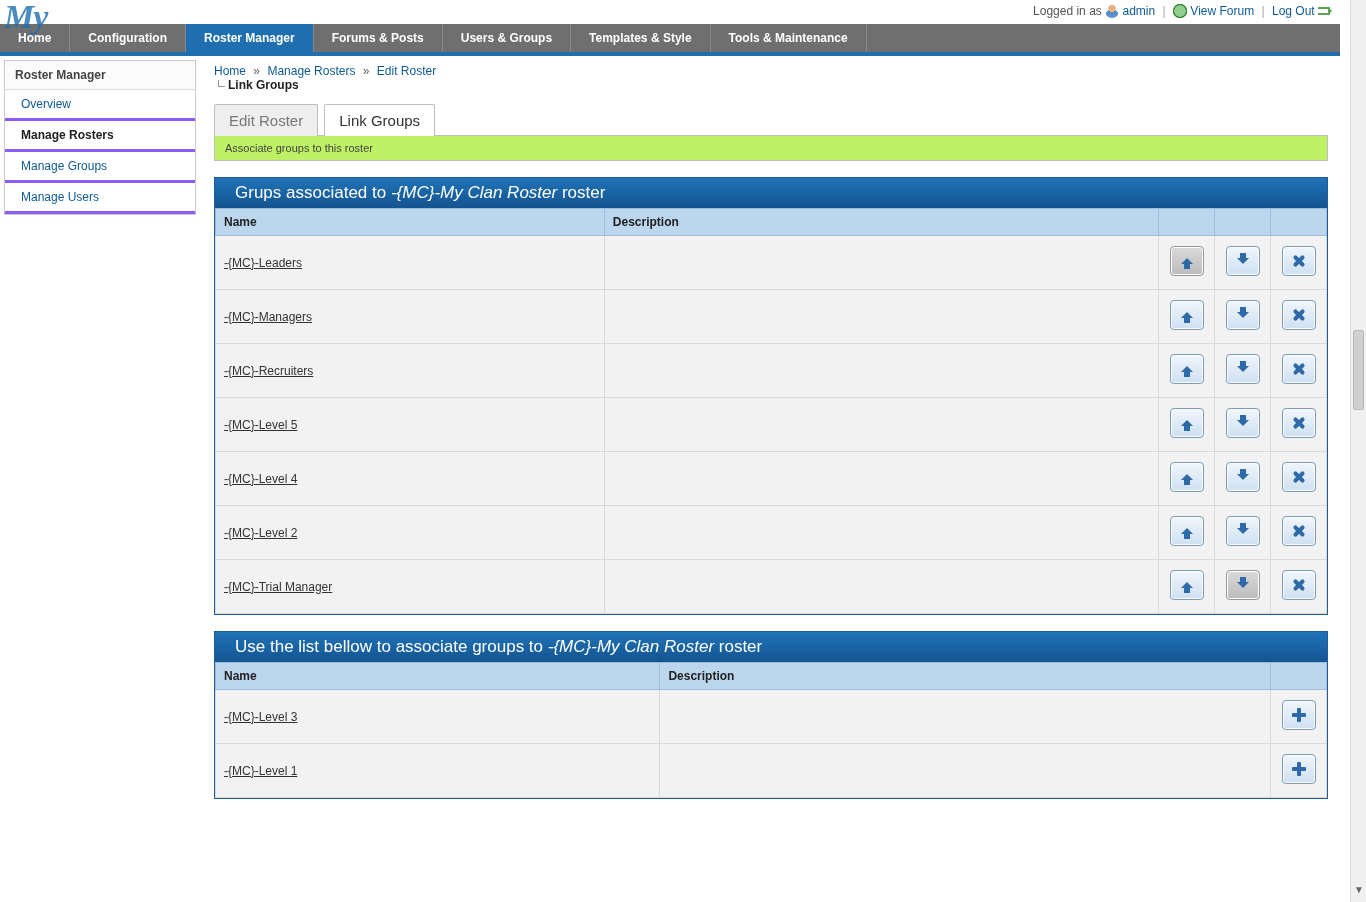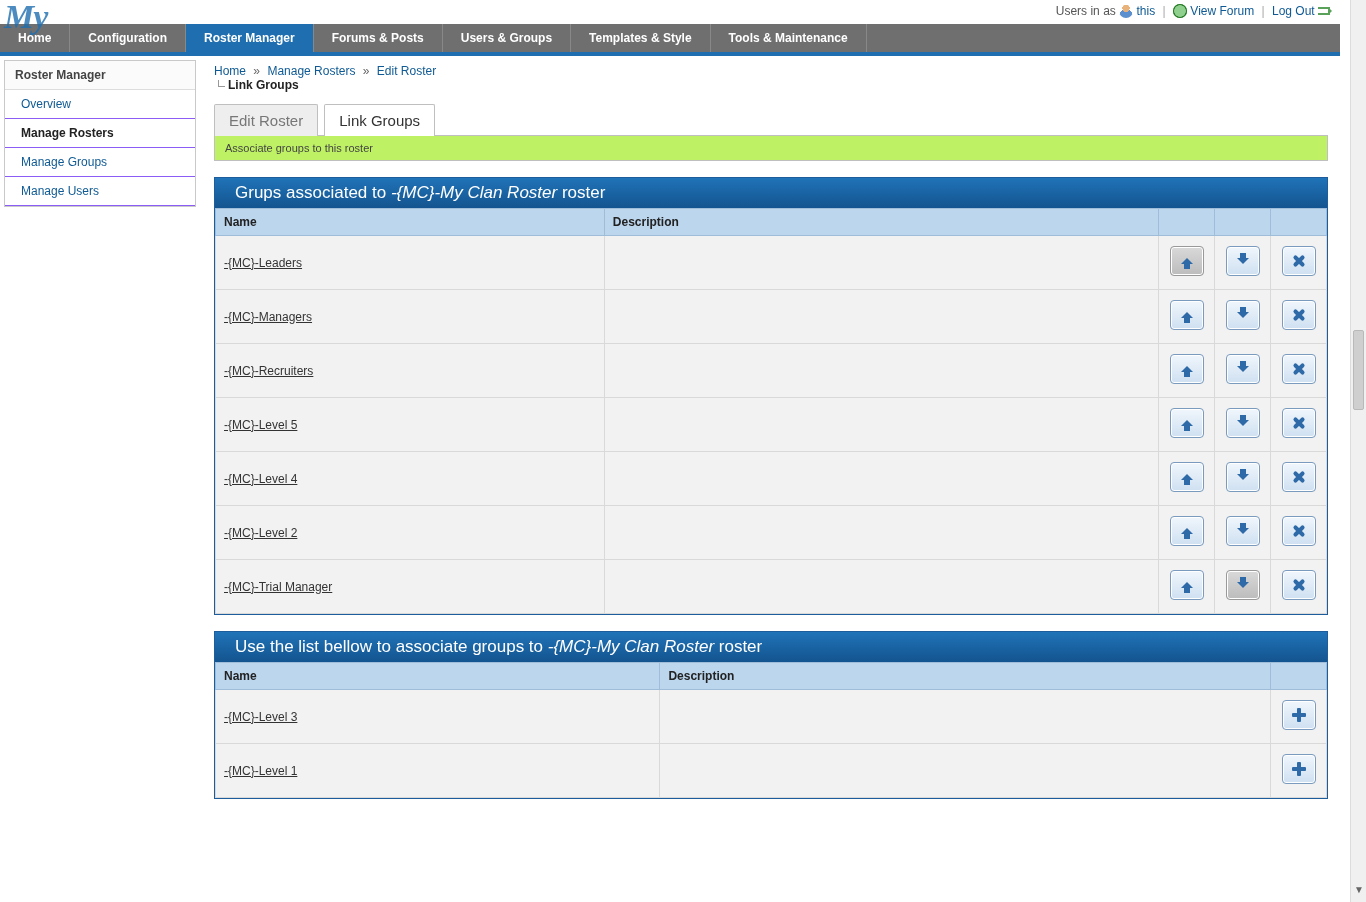--- a/index.html
+++ b/index.html
@@ -19,21 +19,21 @@
 
 .mainnav { background: #6f6f6f; border-bottom: 4px solid #1f6fb0; display: flex; }
 .mainnav .tab { color: #fff; font-weight: bold; font-size: 12px; padding: 7px 18px; cursor: pointer; border-right: 1px solid #888; }
 .mainnav .tab.active { background: #1f6fb0; }
 
 
 .layout { display: flex; align-items: flex-start; }
 .sidebar { width: 192px; border: 1px solid #c9c9c9; background: #fff; margin: 4px 0 0 4px; }
 .sidebar .sb-title { font-weight: bold; padding: 7px 10px; border-bottom: 1px solid #ddd; background: #fbfbfb; color: #444; font-size: 12px; }
 .sidebar ul { list-style: none; }
-.sidebar li { border-bottom: 1px solid #8b5cf6; }
+.sidebar li { border-bottom: 3px solid #8b5cf6; }
 .sidebar li a { display: block; padding: 7px 10px 7px 16px; color: #0f5a94; text-decoration: none; font-size: 12px; }
 .sidebar li a.active { color: #222; font-weight: bold; }
 
 .content { flex: 1; padding: 8px 12px 20px 18px; }
 
 
 .crumbs { font-size: 12px; margin-bottom: 12px; }
 .crumbs a { color: #0f5a94; text-decoration: none; }
 .crumbs .raq { color: #666; margin: 0 4px; }
 .crumb-sub { margin-left: 14px; font-weight: bold; color: #222; position: relative; }
@@ -79,23 +79,23 @@
 
 .logo-slice { position: absolute; left: 4px; top: -2px; font-family: Georgia, serif; font-style: italic; font-weight: bold; font-size: 34px; color: #1f6fb0; letter-spacing: -1px; opacity: .8; pointer-events: none; }
 </style>
 </head>
 <body>
 
 <div class="page">
   <div class="logo-slice">My&nbsp;&nbsp;&nbsp;</div>
 
   <div class="userbar">
-    <span>Users in as</span>
+    <span>Logged in as</span>
     <span class="ico-user"></span>
-    <a href="#">this</a>
+    <a href="#">admin</a>
     <span class="sep">|</span>
     <span class="ico-globe"></span>
     <a href="#">View Forum</a>
     <span class="sep">|</span>
     <a href="#">Log Out</a>
     <span class="ico-logout"></span>
   </div>
 
   <div class="mainnav" id="mainnav">
       <div class="tab">Home</div>

